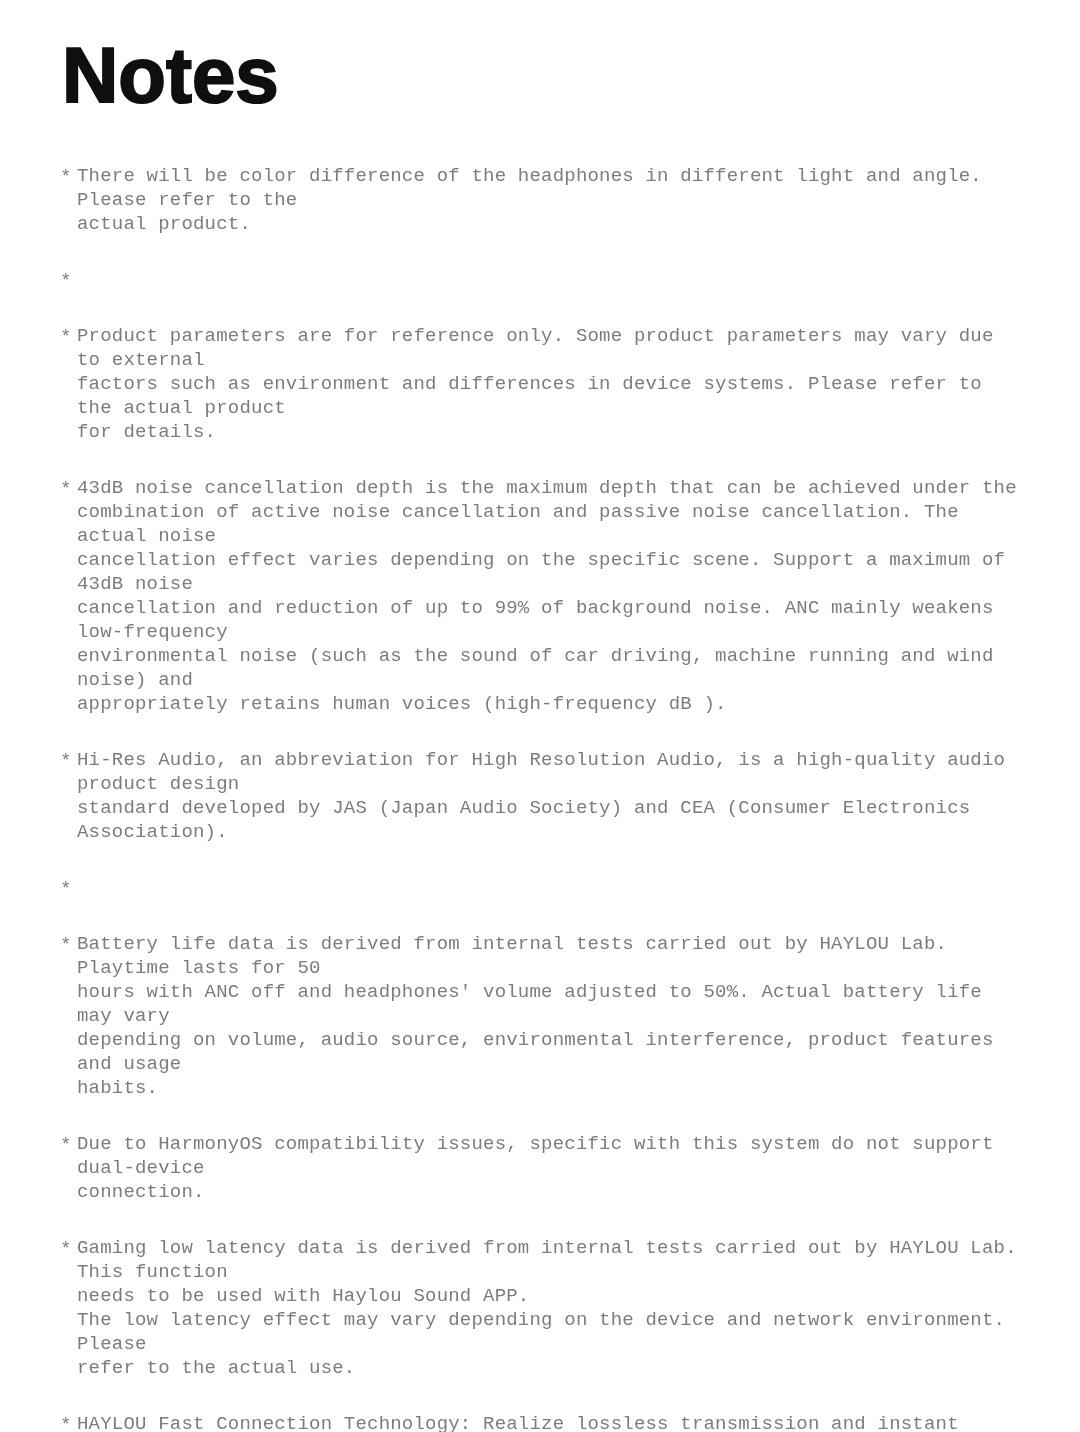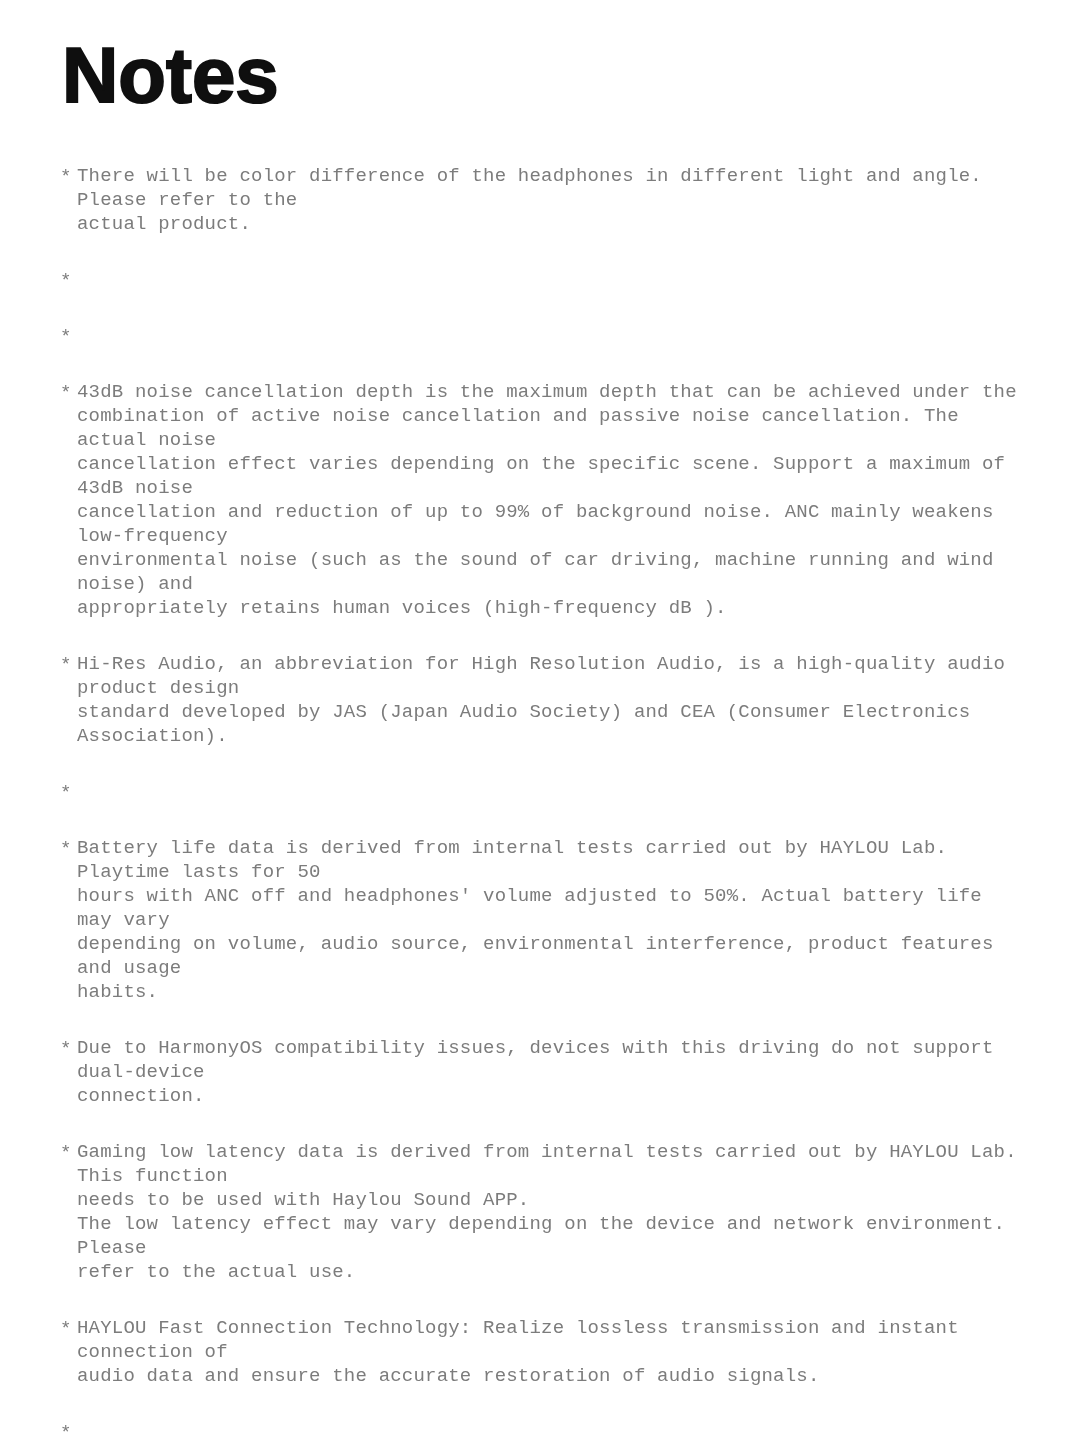--- a/index.html
+++ b/index.html
@@ -67,20 +67,23 @@
     <li class="note-item">
       <span class="note-marker">*</span>
       <span class="note-text">There will be color difference of the headphones in different light and angle. Please refer to the
 actual product.</span>
     </li>
     <li class="note-item">
       <span class="note-marker">*</span>
     </li>
     <li class="note-item">
       <span class="note-marker">*</span>
+      <span class="note-text">Product parameters are for reference only. Some product parameters may vary due to external
+factors such as environment and differences in device systems. Please refer to the actual product
+for details.</span>
     </li>
     <li class="note-item">
       <span class="note-marker">*</span>
       <span class="note-text">43dB noise cancellation depth is the maximum depth that can be achieved under the
 combination of active noise cancellation and passive noise cancellation. The actual noise
 cancellation effect varies depending on the specific scene. Support a maximum of 43dB noise
 cancellation and reduction of up to 99% of background noise. ANC mainly weakens low-frequency
 environmental noise (such as the sound of car driving, machine running and wind noise) and
 appropriately retains human voices (high-frequency dB ).</span>
     </li>
@@ -94,21 +97,21 @@
     </li>
     <li class="note-item">
       <span class="note-marker">*</span>
       <span class="note-text">Battery life data is derived from internal tests carried out by HAYLOU Lab. Playtime lasts for 50
 hours with ANC off and headphones' volume adjusted to 50%. Actual battery life may vary
 depending on volume, audio source, environmental interference, product features and usage
 habits.</span>
     </li>
     <li class="note-item">
       <span class="note-marker">*</span>
-      <span class="note-text">Due to HarmonyOS compatibility issues, devices with this driving do not support dual-device
+      <span class="note-text">Due to HarmonyOS compatibility issues, specific with this system do not support dual-device
 connection.</span>
     </li>
     <li class="note-item">
       <span class="note-marker">*</span>
       <span class="note-text">Gaming low latency data is derived from internal tests carried out by HAYLOU Lab. This function
 needs to be used with Haylou Sound APP.
 The low latency effect may vary depending on the device and network environment. Please
 refer to the actual use.</span>
     </li>
     <li class="note-item">

